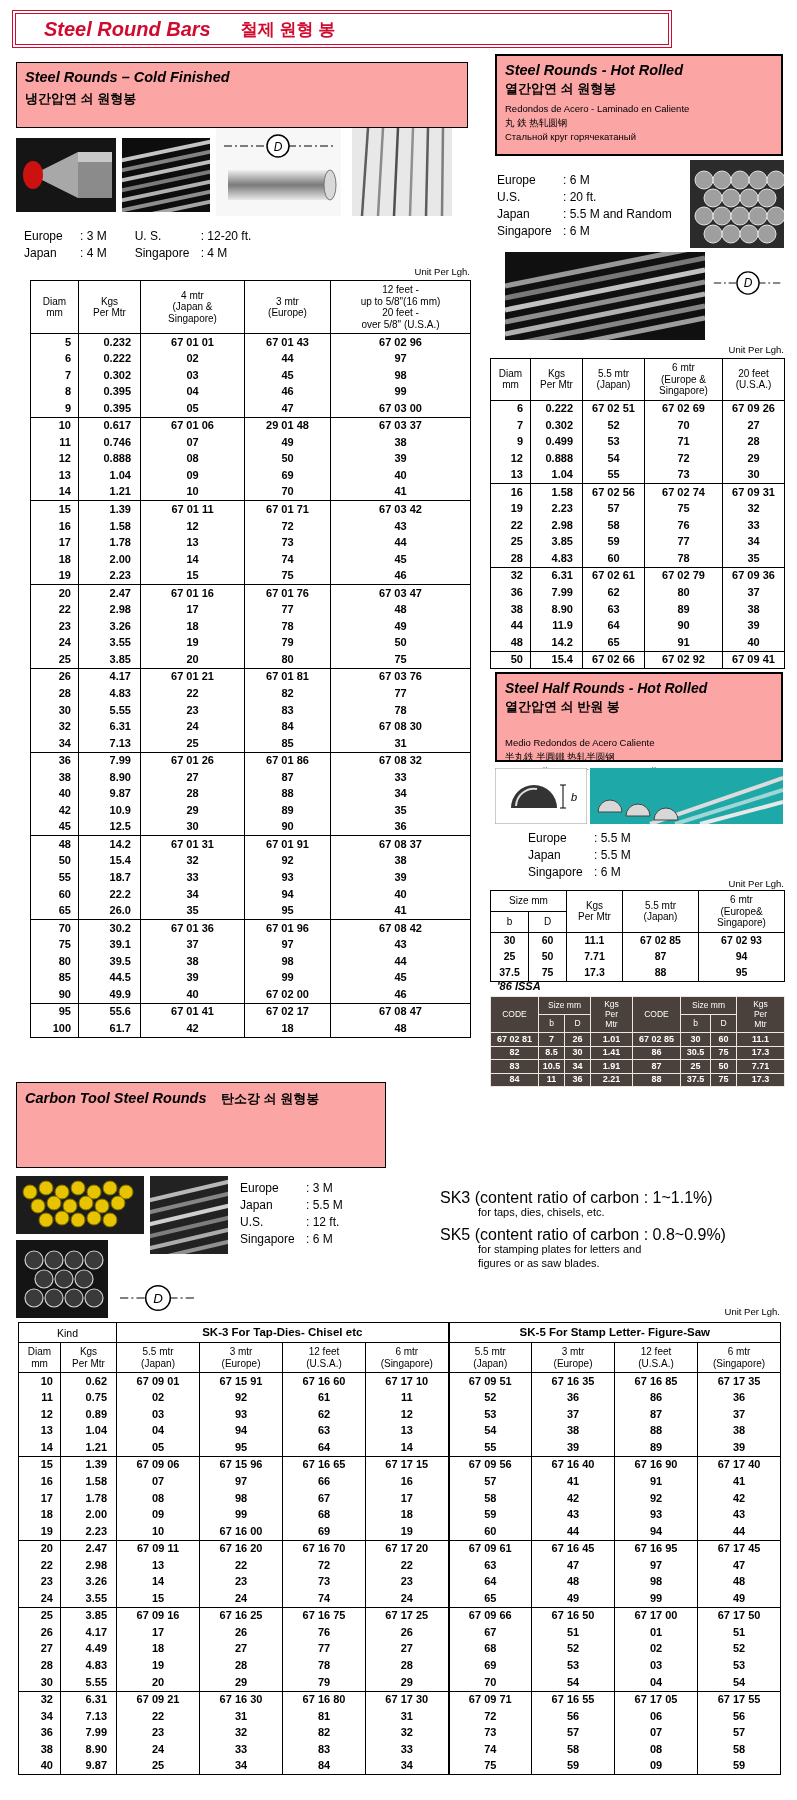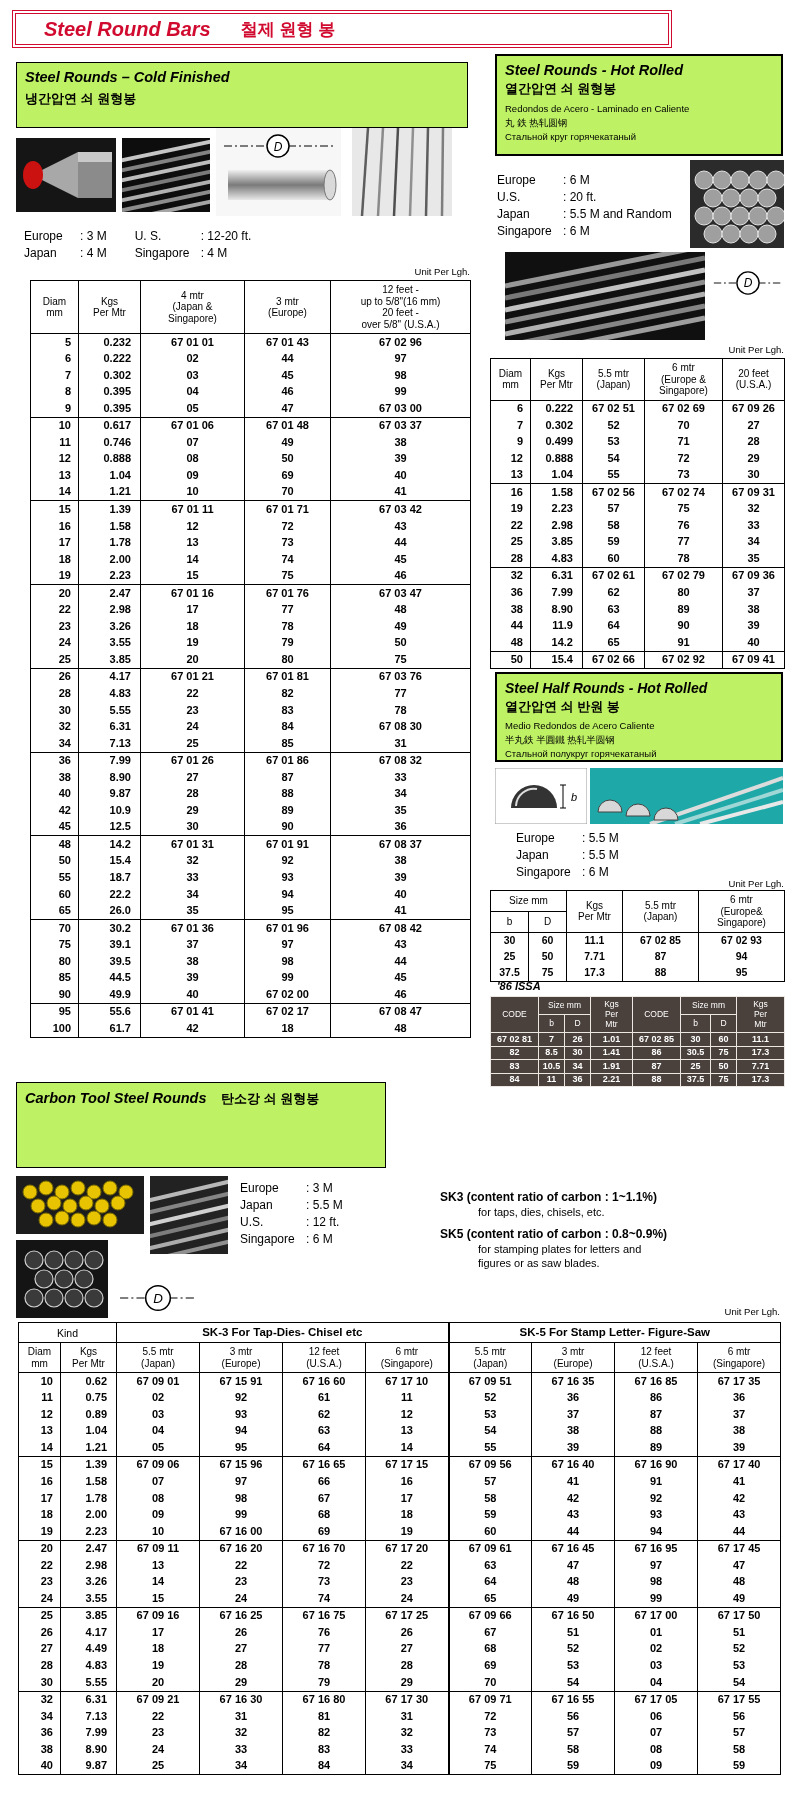--- a/index.html
+++ b/index.html
@@ -6,21 +6,21 @@
   body { font-family:"Liberation Sans", sans-serif; background:#fff; color:#000; }
   .page { position:relative; width:797px; height:1800px; background:#fff; overflow:hidden; }
   .abs { position:absolute; }
 
   
   .banner { border:4px double #d10b2f; display:flex; align-items:center; gap:30px; padding-left:28px; }
   .banner .en { color:#d10b2f; font-size:20px; font-weight:bold; font-style:italic; }
   .banner .ko { color:#d10b2f; font-size:17px; font-weight:bold; }
 
   
-  .infobox { background:#bef264; border:1px solid #000; padding:6px 8px; }
+  .infobox { background:#fca5a5; border:1px solid #000; padding:6px 8px; }
   .infobox.thick { border-width:2px; }
   .ib-title { font-size:14.5px; font-weight:bold; font-style:italic; }
   .ib-ko { font-size:13px; font-weight:bold; margin-top:5px; }
   .ib-small { font-size:9.5px; line-height:1.45; }
   .cold-box { display:flex; }
   .cold-box .ib-left { width:56%; }
   .cold-box .ib-right { width:44%; padding-top:1px; }
 
   
   .len-item { font-size:12px; line-height:17px; white-space:nowrap; }
@@ -47,21 +47,21 @@
 
   
   .half-table tbody td { font-size:10.5px; }
   .kind-row th { font-size:10.5px; padding:2px; }
   .sk-title { font-weight:bold !important; font-size:11.5px !important; }
   .bt th.sk5-start { border-left-width:2px; }
   .bt td:nth-child(7) { border-left-width:2px; }
 
   .ph { position:absolute; overflow:hidden; }
   .ph svg, .dsym svg { display:block; width:100%; height:100%; }
-  .sk-note-head { font-size:12px; line-height:15px;font-weight:bold; }
+  .sk-note-head { font-size:16px; line-height:15px; }
   .sk-note-line { font-size:11px; line-height:14px; padding-left:38px; }
   .issa-label { font-size:11px; font-weight:bold; font-style:italic; }
 </style>
 </head>
 <body>
 
 <div class="page">
 
   <div class="abs banner" style="left:12px;top:10px;width:660px;height:38px">
     <span class="en">Steel Round Bars</span>
@@ -264,21 +264,21 @@
           <td>9</td>
           <td>0.395</td>
           <td>05</td>
           <td>47</td>
           <td>67 03 00</td>
         </tr>
         <tr class="g-first">
           <td>10</td>
           <td>0.617</td>
           <td>67 01 06</td>
-          <td>67 01 48</td>
+          <td>29 01 48</td>
           <td>67 03 37</td>
         </tr>
         <tr>
           <td>11</td>
           <td>0.746</td>
           <td>07</td>
           <td>49</td>
           <td>38</td>
         </tr>
         <tr>
@@ -664,21 +664,21 @@
           <td>67 02 66</td>
           <td>67 02 92</td>
           <td>67 09 41</td>
         </tr>
       </tbody>
   </table>
 
   <div class="abs infobox thick" style="left:495px;top:672px;width:288px;height:90px">
     <div class="ib-title" style="font-size:14px">Steel Half Rounds - Hot Rolled</div>
     <div class="ib-ko" style="margin-top:2px">열간압연 쇠 반원 봉</div>
-    <div class="ib-small" style="margin-top:3px">
+    <div class="ib-small" style="margin-top:20px">
       <div>Medio Redondos de Acero Caliente</div>
       <div>半丸鉄  半圓鐵  热轧半圆钢</div>
       <div>Стальной полукруг горячекатаный</div>
     </div>
   </div>
 
   <div class="ph" style="left:495px;top:768px;width:92px;height:56px">
     <svg viewBox="0 0 92 56">
         <rect width="92" height="56" fill="#fff" stroke="#999"></rect>
         <path d="M 16 40 A 23 23 0 0 1 62 40 Z" fill="#333"></path>
@@ -698,21 +698,21 @@
           <line x1="110" y1="56" x2="193" y2="34" stroke="#e8e8e8"></line>
         </g>
         <g fill="#d8d8d8" stroke="#444">
           <path d="M8 44 a12 12 0 0 1 24 0 z"></path>
           <path d="M36 48 a12 12 0 0 1 24 0 z"></path>
           <path d="M64 52 a12 12 0 0 1 24 0 z"></path>
         </g>
       </svg>
   </div>
 
-  <div class="abs" style="left:516px;top:830px">
+  <div class="abs" style="left:528px;top:830px">
     <div class="len-item"><span class="len-label">Europe</span><span>: 5.5 M</span></div>
     <div class="len-item"><span class="len-label">Japan</span><span>: 5.5 M</span></div>
     <div class="len-item"><span class="len-label">Singapore</span><span>: 6 M</span></div>
   </div>
 
   <div class="abs unit-label" style="left:490px;top:878px;width:294px">Unit Per Lgh.</div>
 
   <table class="data-table half-table" style="left:490px;top:890px;width:294px">
     <colgroup>
         <col style="width:38px">

